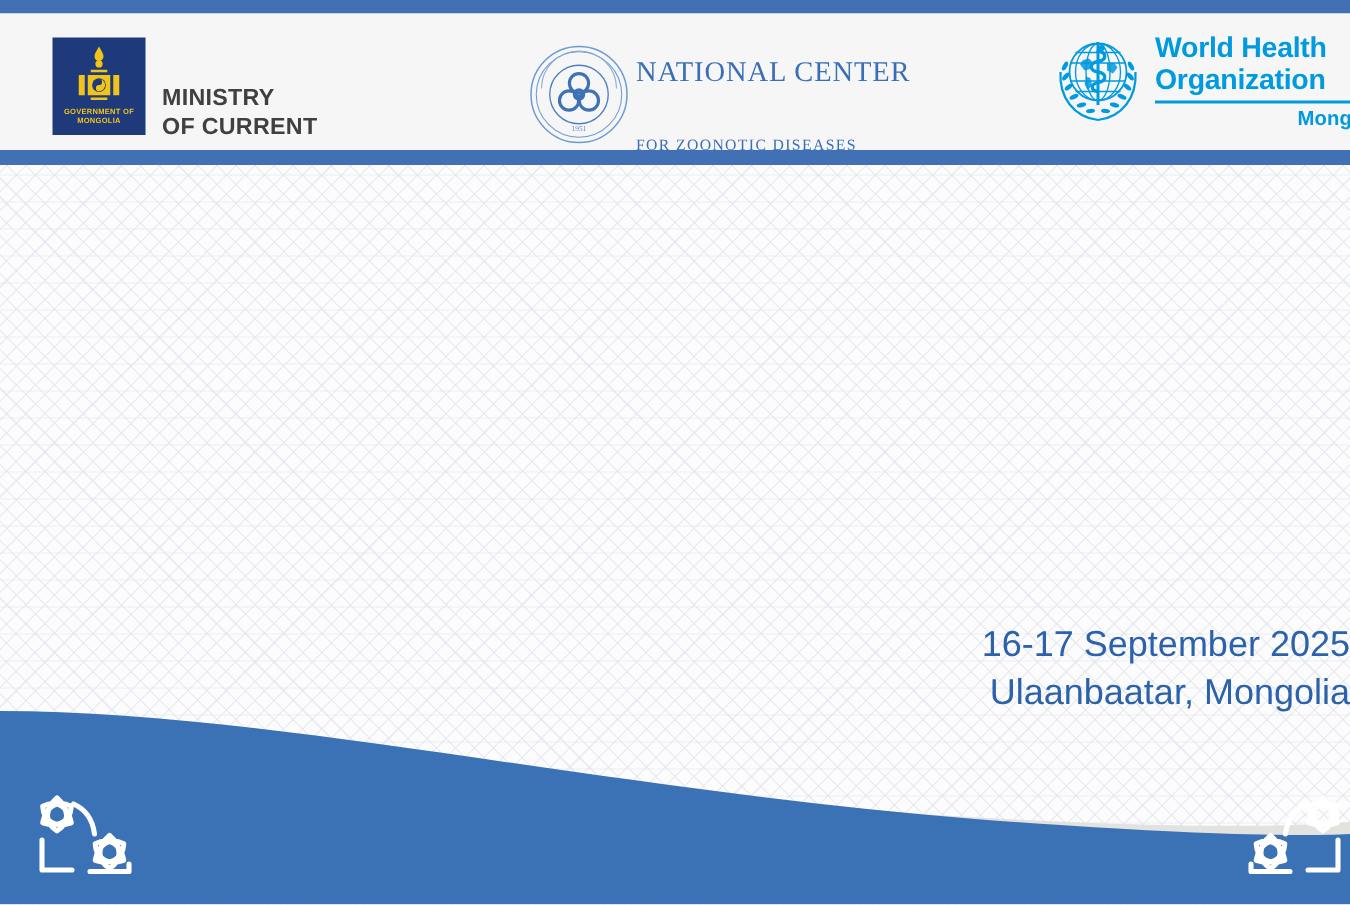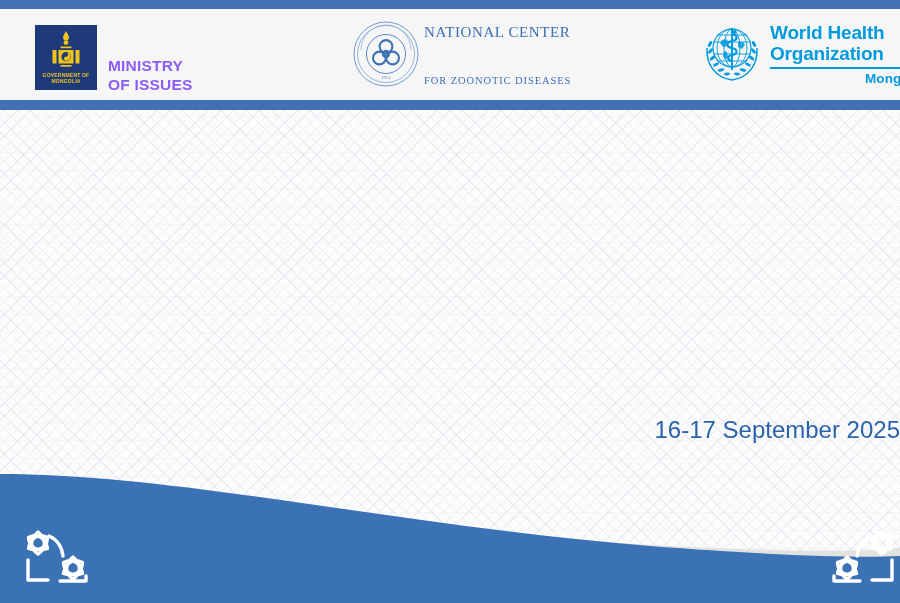--- a/index.html
+++ b/index.html
@@ -92,44 +92,45 @@
     font-weight: bold;
     line-height: 6.5px;
     text-align: center;
     letter-spacing: 0.2px;
     position: absolute;
     bottom: 5px;
     width: 100%;
   }
   .moh-name {
     margin-left: 11px;
-    color: #8b5cf6;
+    color: #404040;
     font-size: 15.5px;
     font-weight: bold;
     line-height: 19px;
     letter-spacing: 0.2px;
     margin-top: 36px;
   }
 
   .logo-ncz {
     position: absolute;
     left: 352px; top: 20px;
     display: flex;
     align-items: center;
   }
   .ncz-seal { width: 68px; height: 68px; }
   .ncz-name {
     margin-left: 4px;
     color: #3b6fb5;
     font-family: "Liberation Serif", serif;
   }
   .ncz-line1 {
-    font-size: 15px;
+    font-size: 19px;
     letter-spacing: 0.6px;
     line-height: 22px;
+    margin-top: 18px;
   }
   .ncz-line2 {
     font-size: 10.5px;
     letter-spacing: 0.9px;
     line-height: 14px;
     margin-top: 31px;
   }
 
   .logo-who {
     position: absolute;
@@ -258,21 +259,21 @@
 
         <path d="M14.5 36 L25.5 36 L25.5 37.7 L14.5 37.7 Z" fill="#f0c41b"></path>
       </svg>
       <div class="moh-crest-text">
         <span>GOVERNMENT OF</span><br>
         <span>MONGOLIA</span>
       </div>
     </div>
     <div class="moh-name">
       <div>MINISTRY</div>
-      <div>OF ISSUES</div>
+      <div>OF CURRENT</div>
     </div>
   </div>
 
   <div class="logo-ncz">
     <svg class="ncz-seal" viewBox="0 0 68 68">
       <circle cx="34" cy="34" r="32" fill="none" stroke="#6d9bd1" stroke-width="1"></circle>
       <circle cx="34" cy="34" r="28.5" fill="none" stroke="#6d9bd1" stroke-width="0.7"></circle>
       <circle cx="34" cy="34" r="19.5" fill="none" stroke="#4b7fc0" stroke-width="0.9"></circle>
 
       <g fill="none" stroke="#3f72b5" stroke-width="2.1">
@@ -343,20 +344,21 @@
     </div>
   </div>
 
   <div class="header-rule"></div>
 
   <div class="body-area"></div>
 
 
   <div class="meta">
     <div>16-17 September 2025</div>
+    <div>Ulaanbaatar, Mongolia</div>
   </div>
 
   <svg class="waves" viewBox="0 0 900 163" preserveAspectRatio="none">
     <path d="M0 44 C 170 40 380 86 620 103 C 760 112 850 112 900 108 L900 163 L0 163 Z" fill="#e2e2df"></path>
     <path d="M0 34 C 180 34 400 86 650 106 C 780 116 860 118 900 116 L900 163 L0 163 Z" fill="#3a72b5"></path>
   </svg>
 
   <svg class="knot-left" viewBox="0 0 92 68">
     <g fill="none" stroke="#ffffff" stroke-width="3.4" stroke-linecap="round" stroke-linejoin="round">
 

